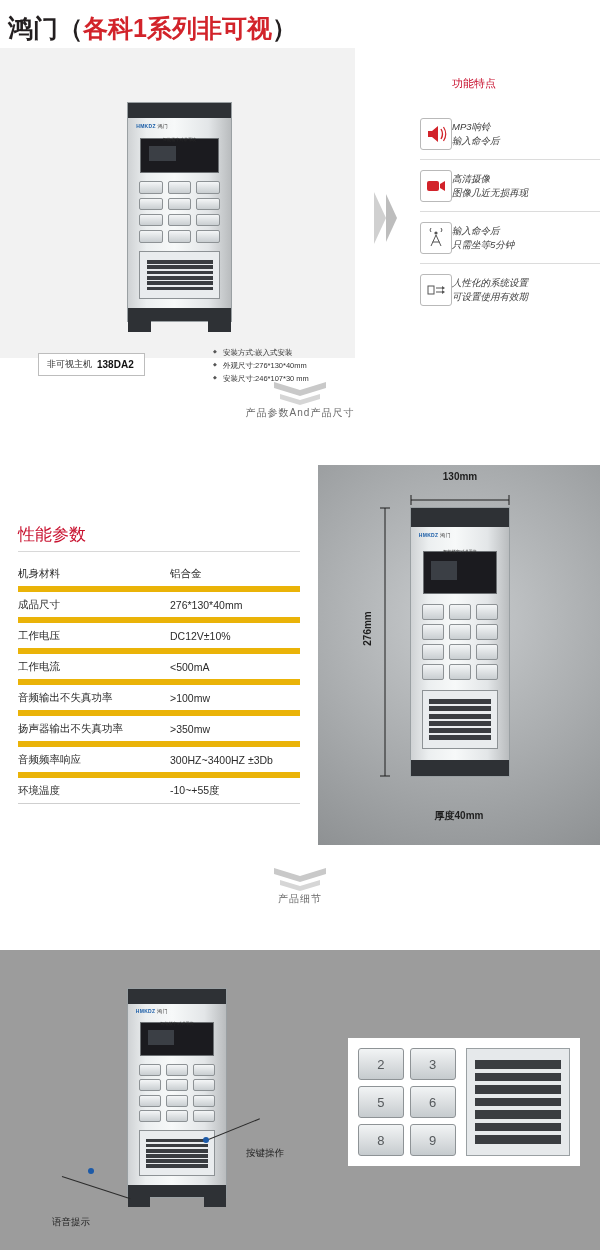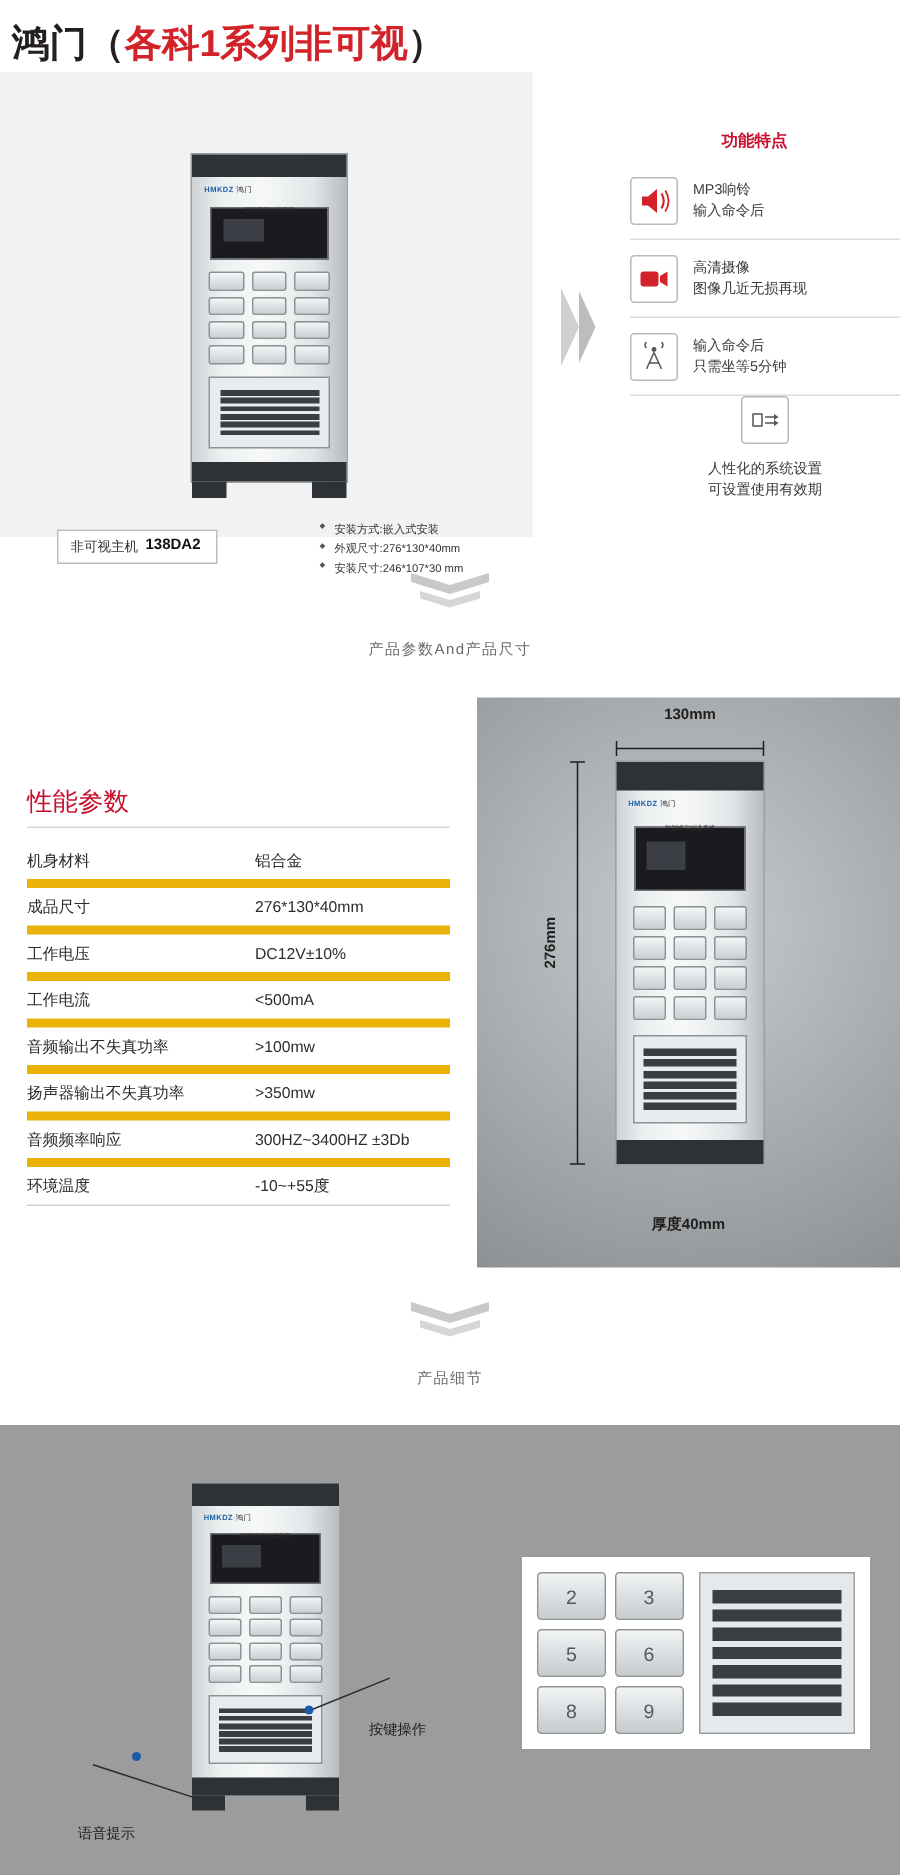--- a/index.html
+++ b/index.html
@@ -92,21 +92,21 @@
 
   #hero-device {
     position: absolute; left: 127px; top: 54px; width: 105px; height: 220px;
   }
 
   
   .model-tag {
     position: absolute; left: 38px; top: 305px;
     border: 1px solid #bdbdbd; background: #fff;
     padding: 4px 10px 4px 8px;
-    display: flex; align-items: flex-start; gap: 5px;
+    display: flex; align-items: center; gap: 5px;
   }
   .model-tag .mt-label { font-size: 9px; color: #333; }
   .model-tag .mt-value { font-size: 10px; font-weight: bold; color: #111; }
 
   
   .bullets {
     position: absolute; left: 213px; top: 300px; width: 135px;
   }
   .bullets li {
     list-style: none; font-size: 7.5px; color: #333;
@@ -117,43 +117,43 @@
     content: "◆"; position: absolute; left: 0; top: 0; font-size: 5px; color: #555;
   }
 
   
   .big-arrow {
     position: absolute; left: 372px; top: 140px; width: 28px; height: 60px;
   }
 
   
   .features-title {
-    position: absolute; left: 452px; top: 38px;
-    font-size: 11px; font-weight: bold; color: #c8102e; margin-left: 29px;
+    position: absolute; left: 452px; top: 28px;
+    font-size: 11px; font-weight: normal; color: #c8102e;
   }
   .feat-list { position: absolute; left: 420px; top: 60px; width: 180px; }
   .feat {
-    display: flex; align-items: center; gap: 10px;
-    height: 52px; border-bottom: 1px solid #dcdcdc;
-  }
-  .feat:last-child { border-bottom: none; flex-direction: column; }
+    display: flex; align-items: center; 
+    height: 52px; border-bottom: 1px solid #dcdcdc; font-style: italic;
+  }
+  .feat:last-child { border-bottom: none; }
   .feat-ico {
     width: 32px; height: 32px; border: 1px solid #b9b9b9; border-radius: 3px;
     display: flex; align-items: center; justify-content: center; flex: 0 0 32px;
     background: #fff;
   }
   .feat-txt { font-size: 9.5px; color: #3a3a3a; line-height: 1.45; }
 
   
   .divider {
     position: absolute; left: 0; width: 600px; text-align: center;
   }
   .chev { display: block; margin: 0 auto; }
   .div-label {
-    font-size: 10px; color: #6b6b6b; margin-top: 20px; letter-spacing: 1px; text-align: center;
+    font-size: 10px; color: #6b6b6b; margin-top: 0; letter-spacing: 1px; text-align: center;
   }
 
   
   .params-wrap {
     position: absolute; left: 0; top: 465px; width: 600px; height: 380px;
   }
   .params-left { position: absolute; left: 0; top: 0; width: 318px; height: 380px; background:#fff;}
   .params-title {
     position: absolute; left: 18px; top: 58px;
     font-size: 17px; color: #c8102e; font-weight: normal;

